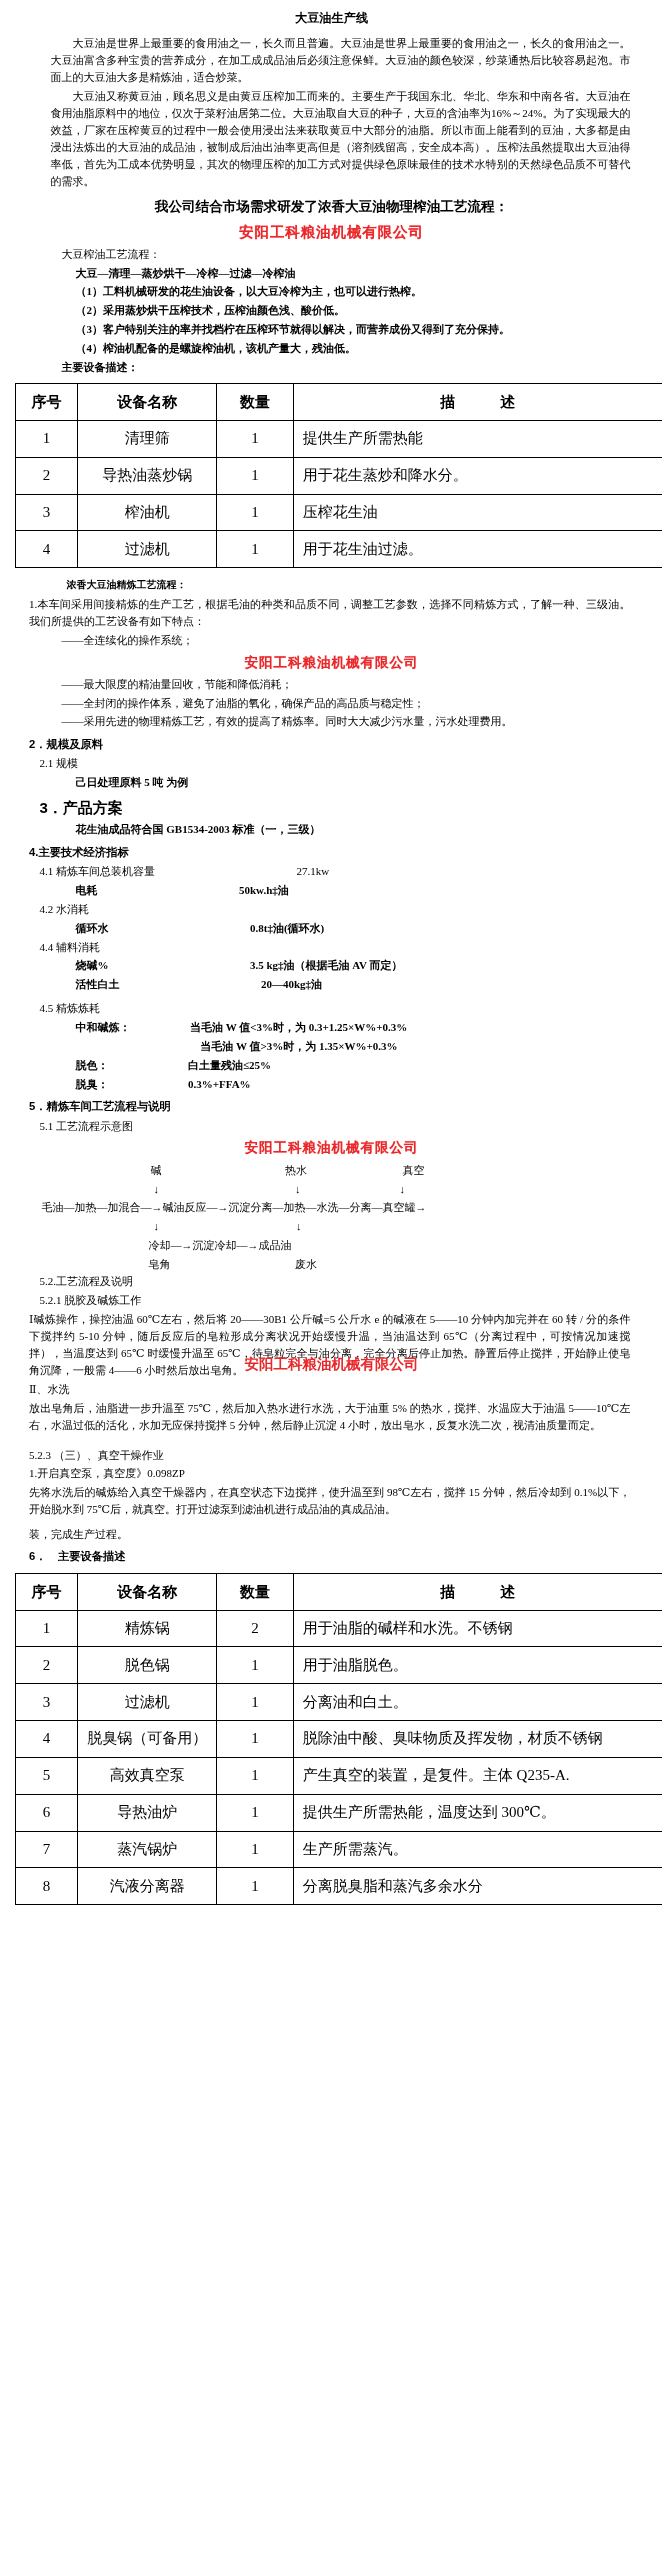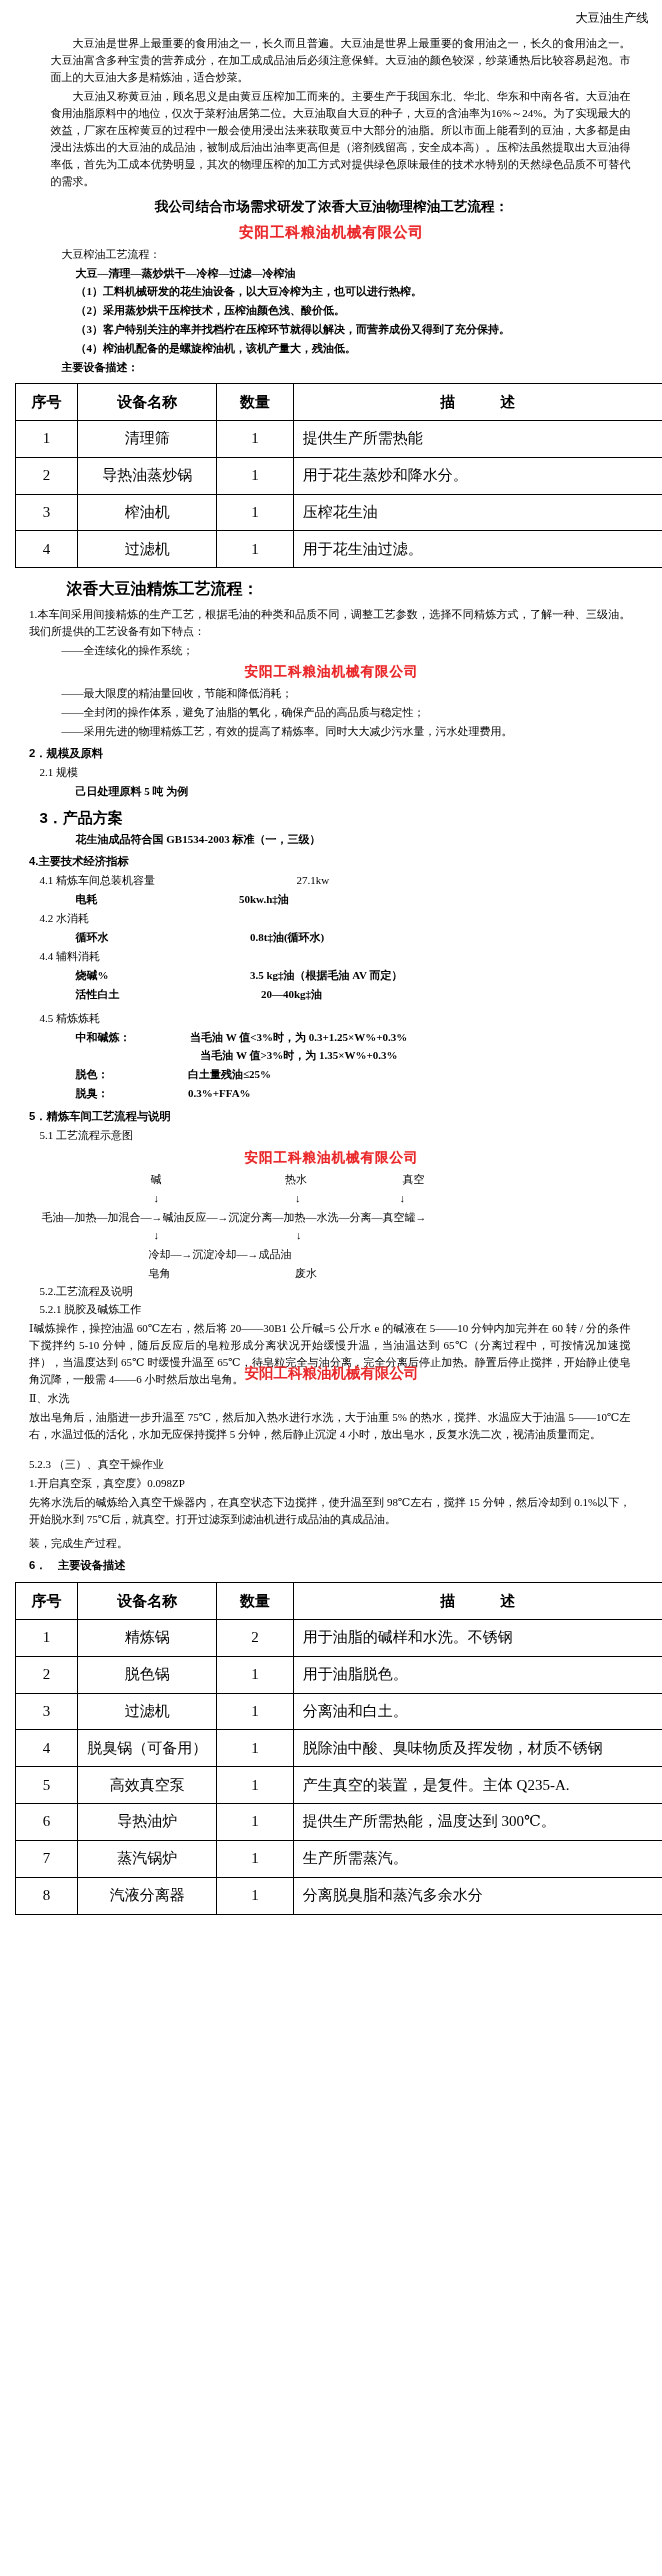--- a/index.html
+++ b/index.html
@@ -13,23 +13,23 @@
     color: #000000;
     font-size: 11px;
     line-height: 1.55;
   }
   .page {
     width: 663px;
     box-sizing: border-box;
     padding: 5.4px 14.5px 27px 14.5px;
   }
   .doc-title {
-    text-align: right;
+    text-align: center;
     font-size: 12.2px;
-    font-weight: normal;
+    font-weight: bold;
     margin: 3.6px 0 7.2px 0;
     font-family: "Liberation Sans", sans-serif;
   }
   p {
     margin: 0 0 1.8px 0;
     text-align: justify;
   }
   .indent-para {
     text-indent: 2em;
     padding-left: 36px;
@@ -47,21 +47,21 @@
   .center-head {
     text-align: center;
     font-weight: bold;
     font-size: 13.6px;
     font-family: "Liberation Sans", sans-serif;
     margin: 7.2px 0 1.8px 0;
     line-height: 1.5;
   }
   .head-left {
     font-weight: bold;
-    font-size: 16px;
+    font-size: 10px;
     font-family: "Liberation Sans", sans-serif;
     padding-left: 52px;
     margin: 9px 0 3.6px 0;
   }
   .sec-head {
     font-weight: bold;
     font-size: 15px;
     font-family: "Liberation Sans", sans-serif;
     padding-left: 25px;
     margin: 5.4px 0 1.8px 0;

